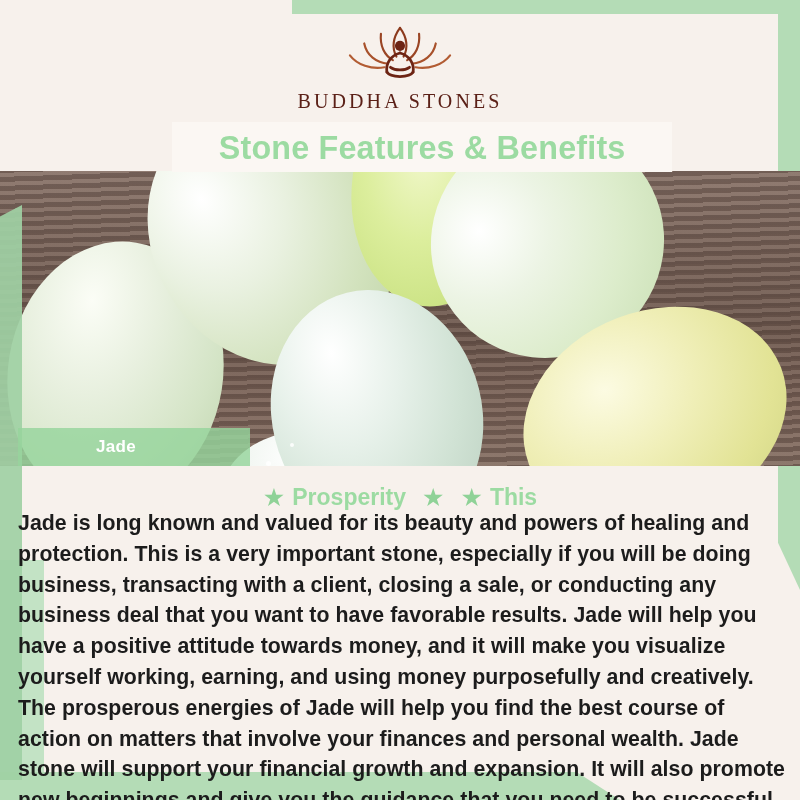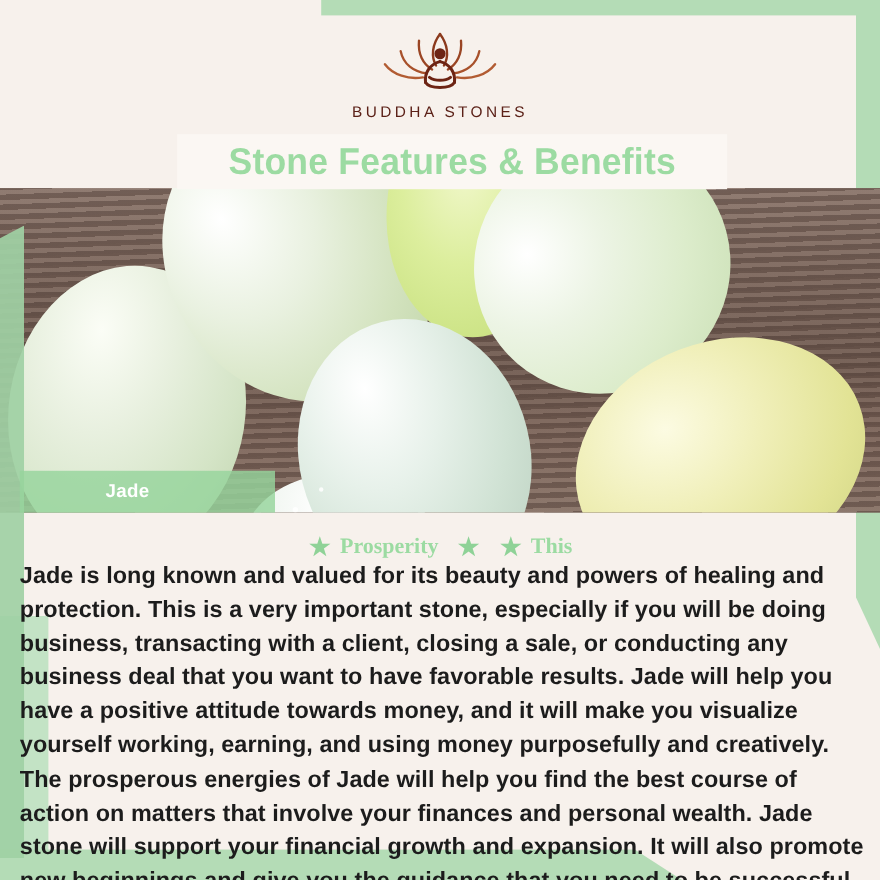--- a/index.html
+++ b/index.html
@@ -38,28 +38,28 @@
 
   
   .logo-wrap{
     position:absolute; top:14px; left:0; width:800px; height:106px;
     display:flex; flex-direction:column; align-items:center; justify-content:center;
     z-index:5;
   }
   .logo-mark{ width:120px; height:62px; display:block; }
   .logo-text{
     margin-top:6px;
-    font-family:Liberation Sans, sans-serif;
-    font-size:14px; letter-spacing:3.1px; font-weight:400;
+    font-family:Liberation Serif, serif;
+    font-size:20px; letter-spacing:3.1px; font-weight:400;
     color:#5b2017;
   }
 
   
   .title-box{
-    position:absolute; top:122px; left:161px; width:500px; height:50px;
+    position:absolute; top:122px; left:172px; width:500px; height:50px;
     background:#fbf7f3; z-index:6;
     display:flex; align-items:center; justify-content:center;
   }
   .title-text{
     font-size:34px; font-weight:bold; color:#9cdba2;
     letter-spacing:.2px; white-space:nowrap;
     font-family:"Liberation Sans Narrow","Liberation Sans",sans-serif;
     transform:scaleX(.95); transform-origin:center;
   }
 
@@ -105,22 +105,22 @@
 
   
   .benefits{
     position:absolute; top:480px; left:0; width:800px; height:34px;
     display:flex; align-items:center; justify-content:center; gap:16px;
     z-index:6;
   }
   .benefit{ display:flex; align-items:center; gap:7px; }
   .star{ color:#8fd297; font-size:25px; line-height:1; }
   .benefit-label{
-    font-size:20px; font-weight:bold; color:#9cdba2;
-    font-family:Liberation Serif, serif;
+    font-size:23px; font-weight:bold; color:#9cdba2;
+    font-family:Liberation Sans, sans-serif;
     white-space:nowrap;
   }
 
   
   .body-copy{
     position:absolute; top:508px; left:18px; width:768px;
     z-index:6;
     font-family:"Liberation Sans Narrow","Liberation Sans",sans-serif;
     font-size:21.3px; font-weight:bold; line-height:30.8px;
     color:#1c1c1c; letter-spacing:.05px;

